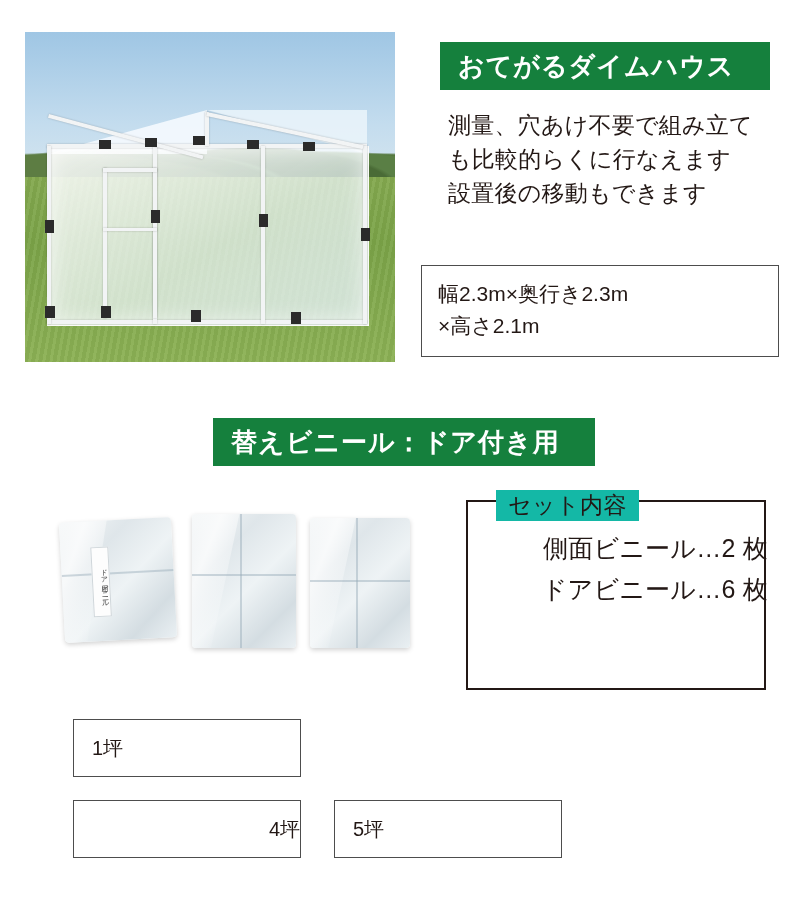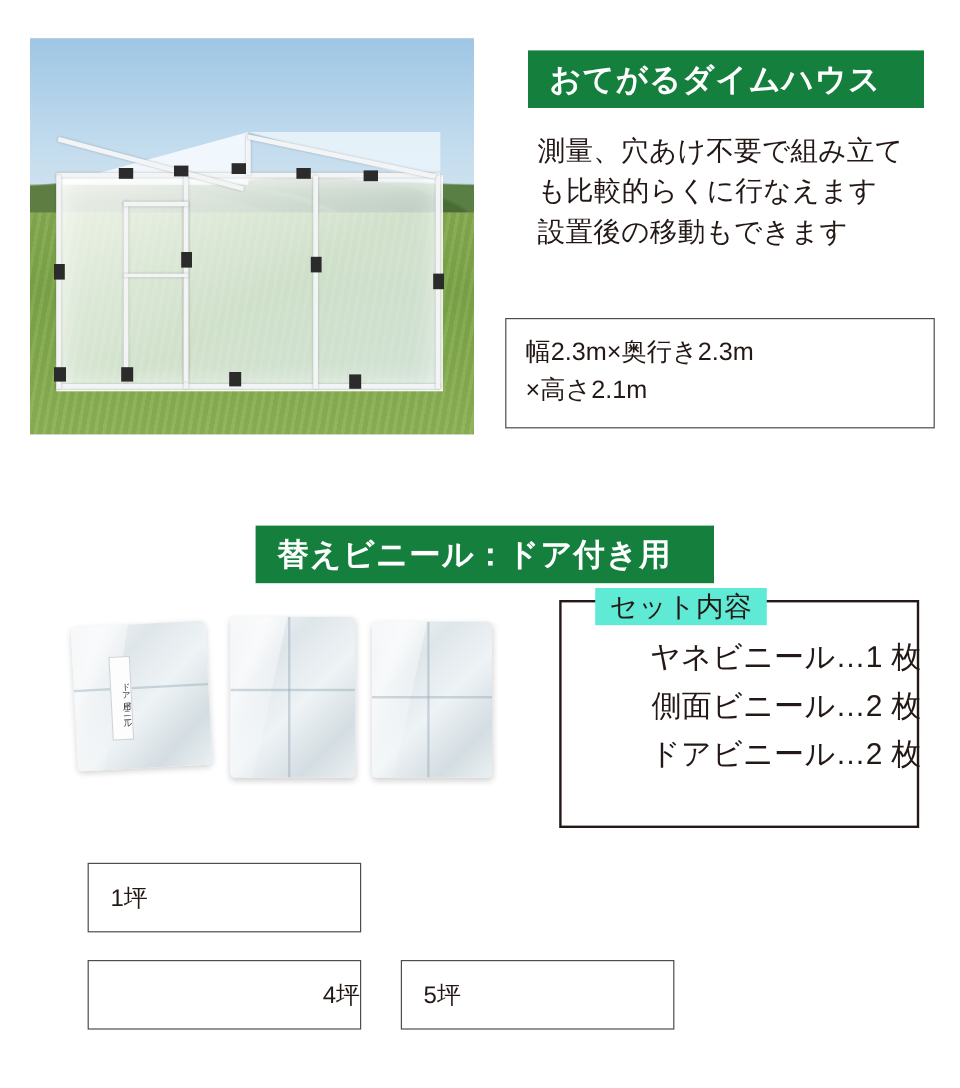--- a/index.html
+++ b/index.html
@@ -129,21 +129,20 @@
     width: 330px;
     height: 48px;
     font-size: 26px;
   }
   #heading-2 {
     left: 213px;
     top: 418px;
     width: 382px;
     height: 48px;
     font-size: 26px;
-    margin-top: 20px;
   }
 
   .desc {
     position: absolute;
     left: 408px;
     top: 108px;
     width: 360px;
     font-size: 23px;
     line-height: 1.48;
     letter-spacing: .01em;
@@ -220,21 +219,21 @@
     top: 500px;
     width: 300px;
     height: 190px;
     border: 2px solid #231815;
     box-sizing: border-box;
   }
   .set-title {
     position: absolute;
     left: 496px;
     top: 490px;
-    background: #5eead4;
+    background: #14b8a6;
     padding: 0 12px;
     font-size: 23px;
     font-weight: normal;
     color: #231815;
     letter-spacing: .02em;
   }
   .set-list {
     position: absolute;
     left: 478px;
     top: 528px;
@@ -336,23 +335,22 @@
     </div>
     <div class="pack pack-3">
       <div class="pack-seam" style="left:0; top:62px; width:100px; height:2px;"></div>
       <div class="pack-seam" style="left:46px; top:0; width:2px; height:130px;"></div>
     </div>
   </div>
 
   <div class="set-box"></div>
   <div class="set-title">セット内容</div>
   <div class="set-list">
-    <div>ヤネビニール…1 枚</div>
     <div>側面ビニール…2 枚</div>
-    <div>ドアビニール…2 枚</div>
+    <div>ドアビニール…6 枚</div>
   </div>
 
   <div class="variant v-w" style="left:25px;  top:719px;">
     <span>1坪</span>
   </div>
   <div class="variant v-w" style="left:25px;  top:800px;justify-content:flex-end;">
     <span>4坪</span>
   </div>
   <div class="variant v-w" style="left:286px; top:800px;">
     <span>5坪</span>

